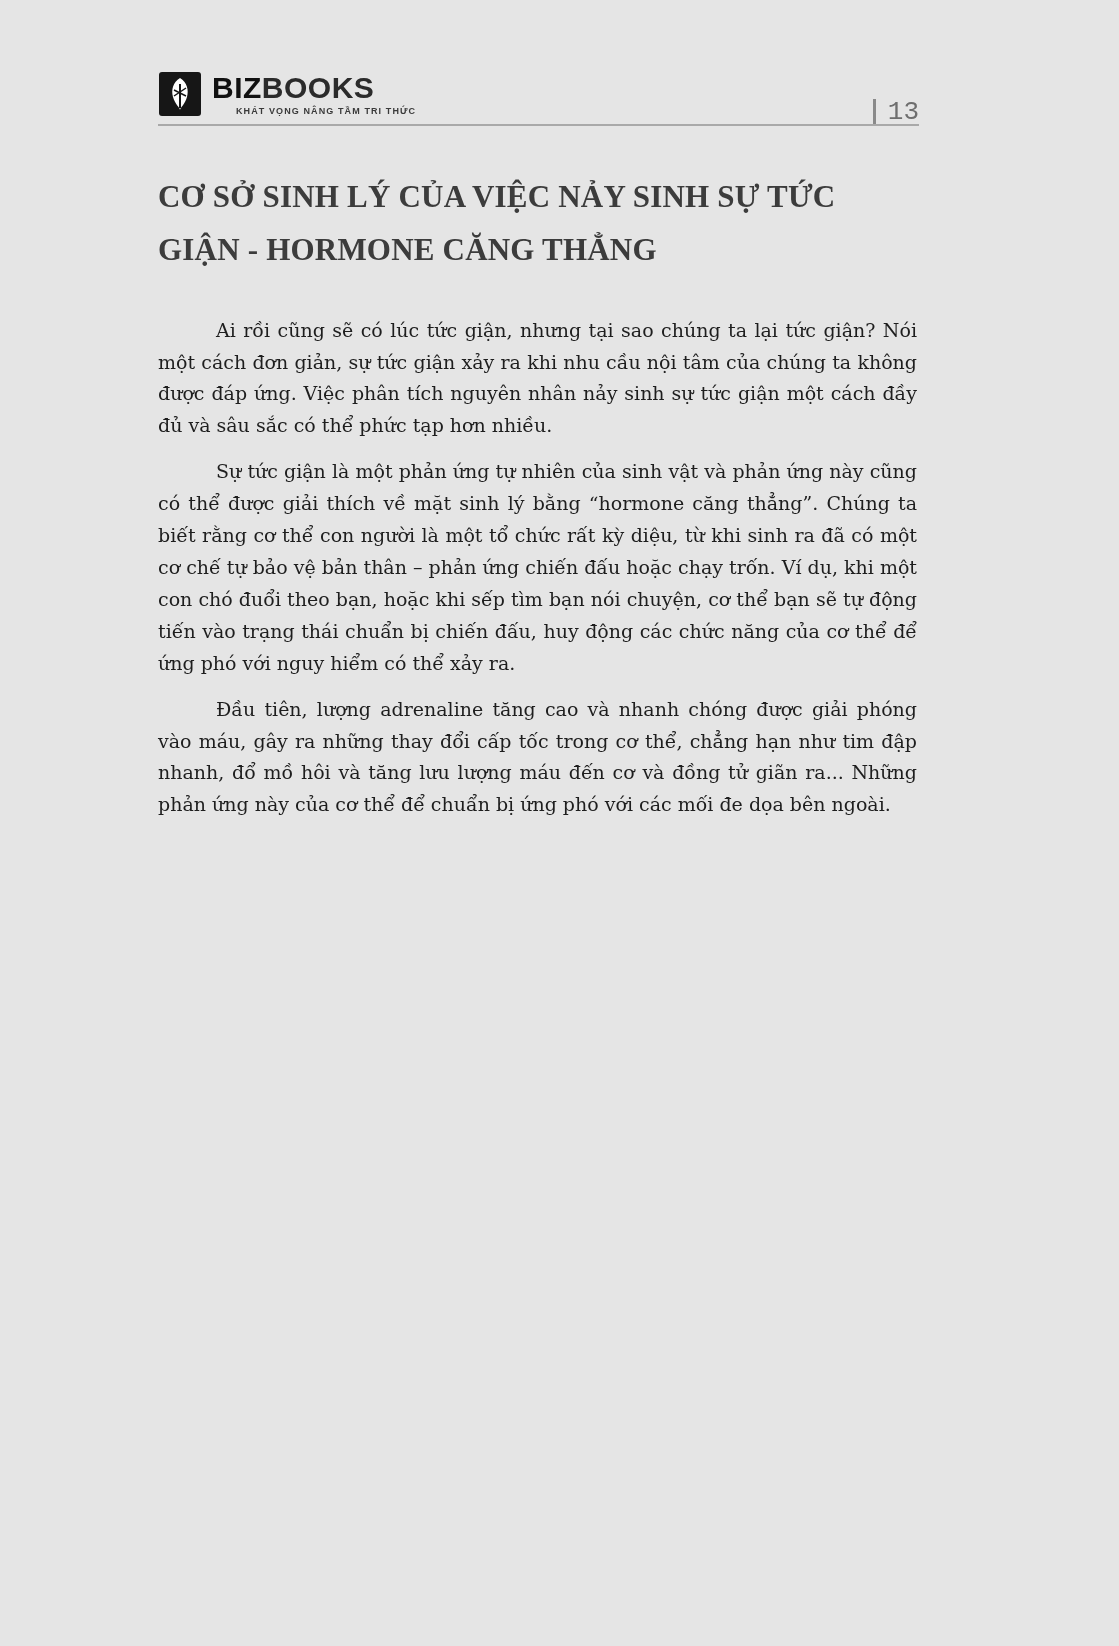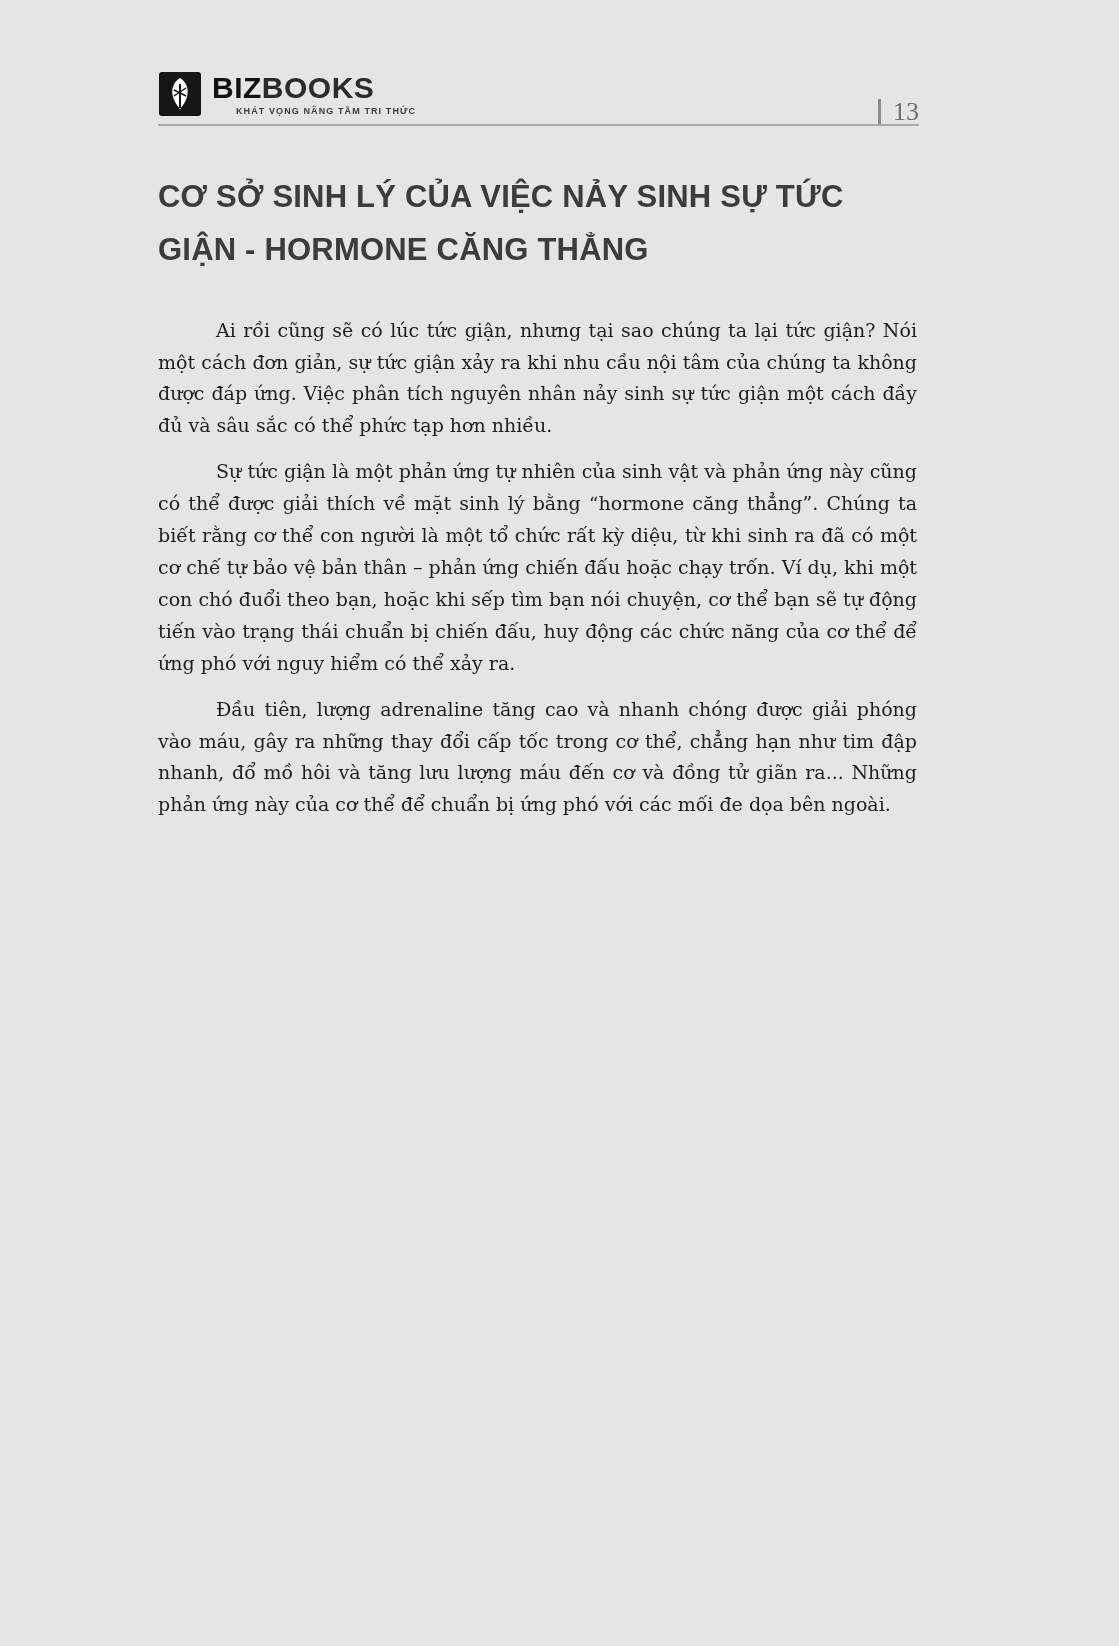--- a/index.html
+++ b/index.html
@@ -52,21 +52,21 @@
   .brand-tagline {
     font-family: "Liberation Sans", sans-serif;
     font-size: 9px;
     font-weight: bold;
     letter-spacing: 1.1px;
     color: #3a3a3a;
     margin-top: 4px;
     margin-left: 24px;
   }
   .page-number {
-    font-family: Liberation Serif, serif;
+    font-family: Liberation Mono, monospace;
     font-size: 26px;
     color: #6e6e6e;
     display: flex;
     align-items: center;
     gap: 12px;
     margin-top: 36px;
   }
   .page-number .bar {
     display: inline-block;
     width: 3px;
@@ -82,21 +82,21 @@
     background: #a9a9a9;
   }
   
   .article {
     position: absolute;
     top: 170px;
     left: 158px;
     right: 202px;
   }
   .article-title {
-    font-family: Liberation Sans, sans-serif;
+    font-family: Liberation Serif, serif;
     font-weight: bold;
     font-size: 31px;
     line-height: 1.72;
     color: #3c3c3c;
     letter-spacing: 0.2px;
     margin-bottom: 38px;
   }
   .article-body p {
     font-family: "DejaVu Serif", serif;
     font-size: 19px;

